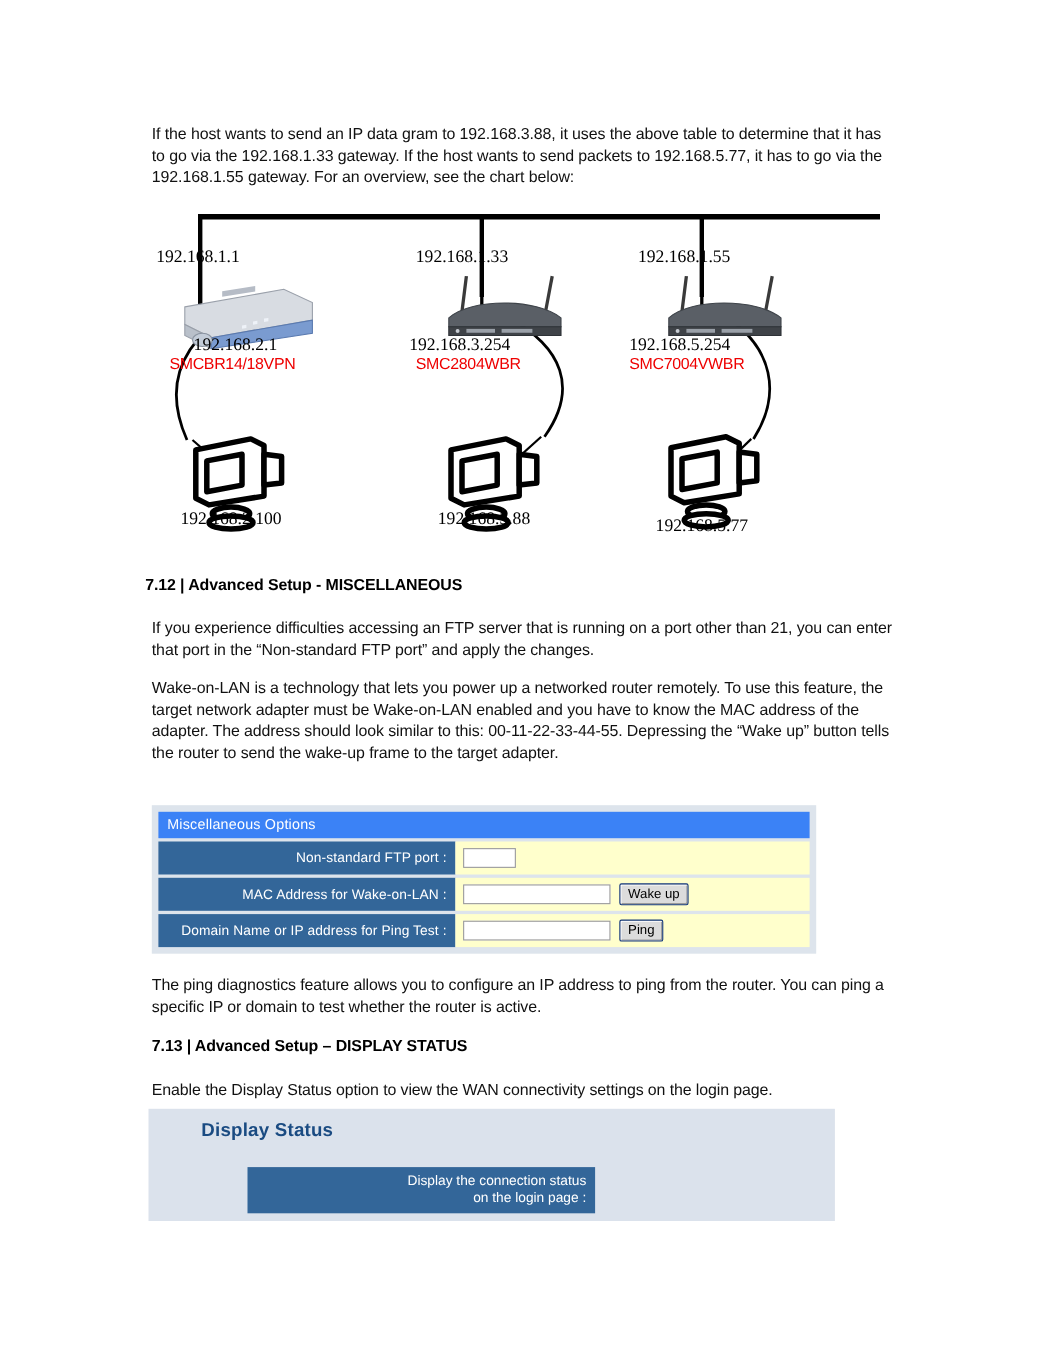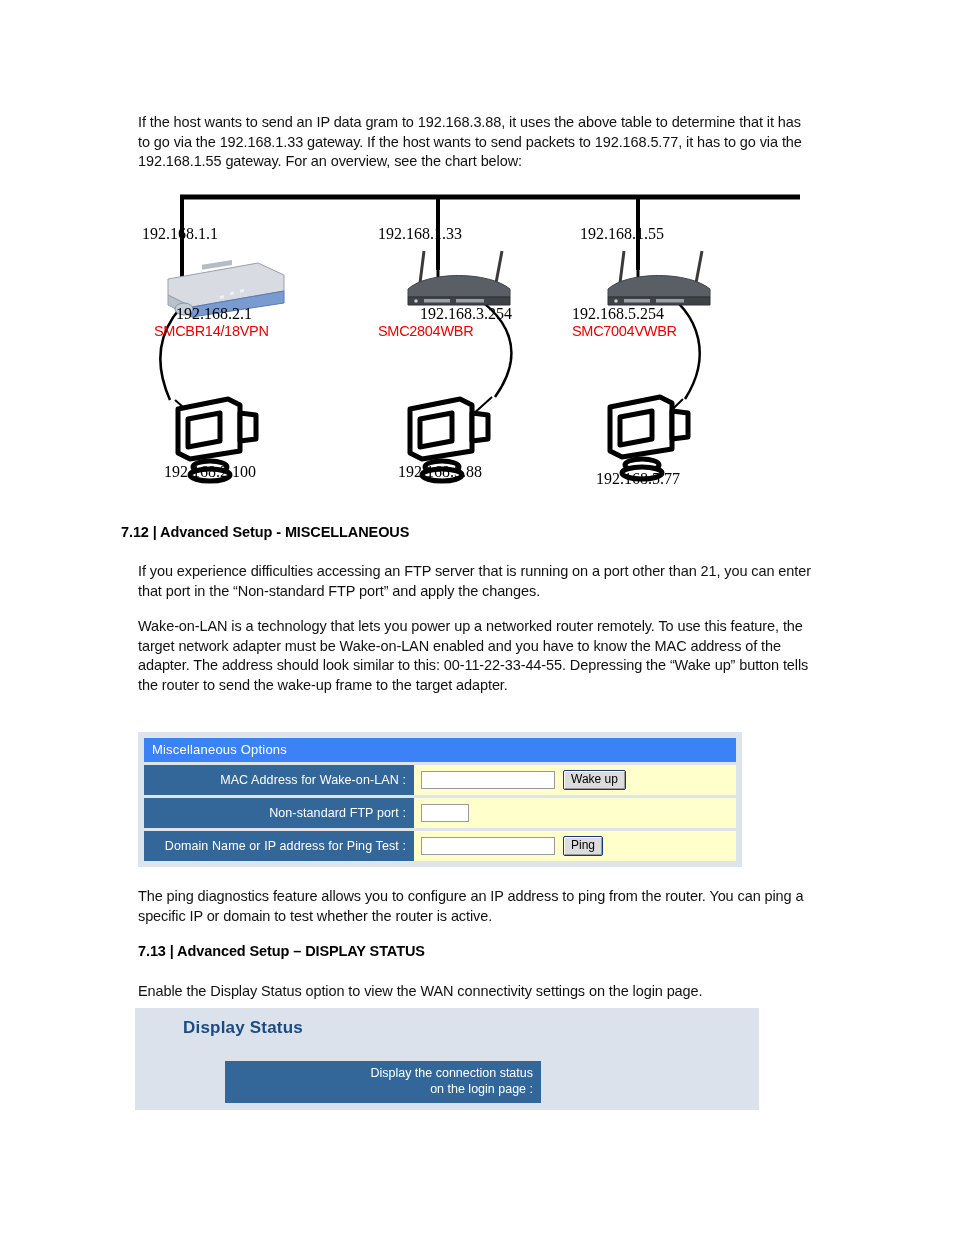--- a/index.html
+++ b/index.html
@@ -310,53 +310,53 @@
       </g>
     </svg>
 
     <div class="dlabel" style="left:2px; top:40px;">192.168.1.1</div>
     <div class="dlabel" style="left:238px; top:40px;">192.168.1.33</div>
     <div class="dlabel" style="left:440px; top:40px;">192.168.1.55</div>
 
     <div class="dlabel" style="left:36px; top:120px;">192.168.2.1</div>
     <div class="dlabel red" style="left:14px; top:138px;">SMCBR14/18VPN</div>
 
-    <div class="dlabel" style="left:232px; top:120px;margin-left:48px;">192.168.3.254</div>
+    <div class="dlabel" style="left:232px; top:120px;">192.168.3.254</div>
     <div class="dlabel red" style="left:238px; top:138px;">SMC2804WBR</div>
 
     <div class="dlabel" style="left:432px; top:120px;">192.168.5.254</div>
     <div class="dlabel red" style="left:432px; top:138px;">SMC7004VWBR</div>
 
     <div class="dlabel" style="left:24px; top:278px;">192.168.2.100</div>
     <div class="dlabel" style="left:258px; top:278px;">192.168.3.88</div>
     <div class="dlabel" style="left:456px; top:285px;">192.168.5.77</div>
   </div>
 
-  <div class="heading" style="left:121px; top:524px;">7.12 | Advanced Setup - MISCELLANEOUS</div>
+  <div class="heading" style="left:132px; top:524px;">7.12 | Advanced Setup - MISCELLANEOUS</div>
 
   <div class="para" style="left:138px; top:562px; width:678px;">If you experience difficulties accessing an FTP server that is running on a port other than 21, you can enter that port in the “Non-standard FTP port” and apply the changes.</div>
 
   <div class="para" style="left:138px; top:617px; width:676px;">Wake-on-LAN is a technology that lets you power up a networked router remotely. To use this feature, the target network adapter must be Wake-on-LAN enabled and you have to know the MAC address of the adapter. The address should look similar to this: 00-11-22-33-44-55. Depressing the “Wake up” button tells the router to send the wake-up frame to the target adapter.</div>
 
   <div class="misc-panel">
 
     <div class="misc-header">Miscellaneous Options</div>
+
+    <div class="misc-row">
+      <div class="misc-label">Non-standard FTP port :</div>
+      <div class="misc-field">
+        <input type="text" class="txtbox small" value="" style="">
+      </div>
+    </div>
 
     <div class="misc-row">
       <div class="misc-label">MAC Address for Wake-on-LAN :</div>
       <div class="misc-field">
         <input type="text" class="txtbox wide" value="" style="">
         <span class="btn3d">Wake up</span>
-      </div>
-    </div>
-
-    <div class="misc-row">
-      <div class="misc-label">Non-standard FTP port :</div>
-      <div class="misc-field">
-        <input type="text" class="txtbox small" value="" style="">
       </div>
     </div>
 
     <div class="misc-row">
       <div class="misc-label">Domain Name or IP address for Ping Test :</div>
       <div class="misc-field">
         <input type="text" class="txtbox wide" value="" style="">
         <span class="btn3d">Ping</span>
       </div>
     </div>

